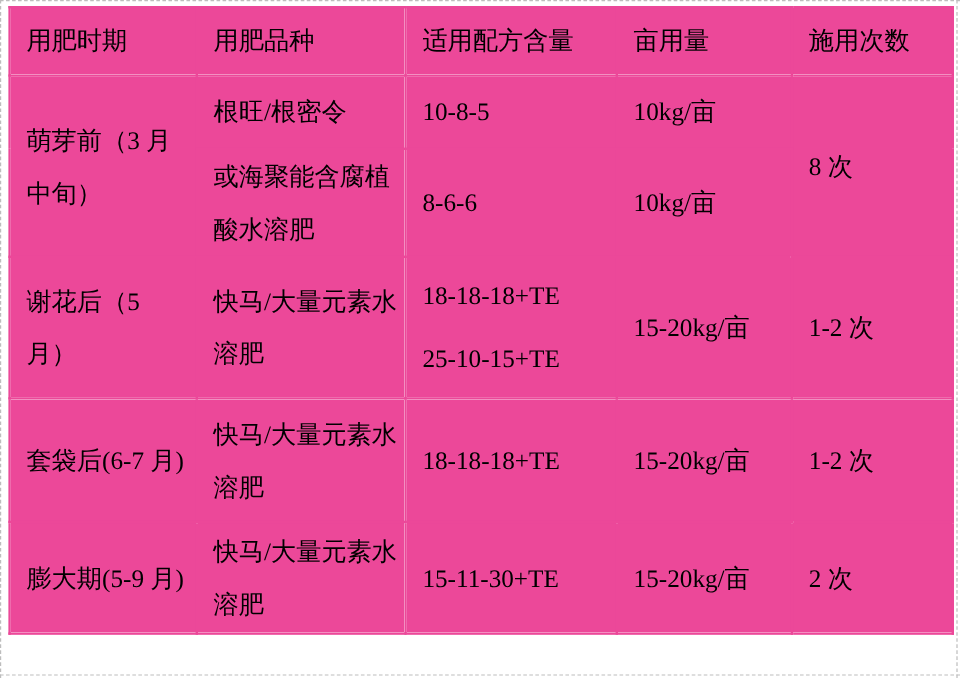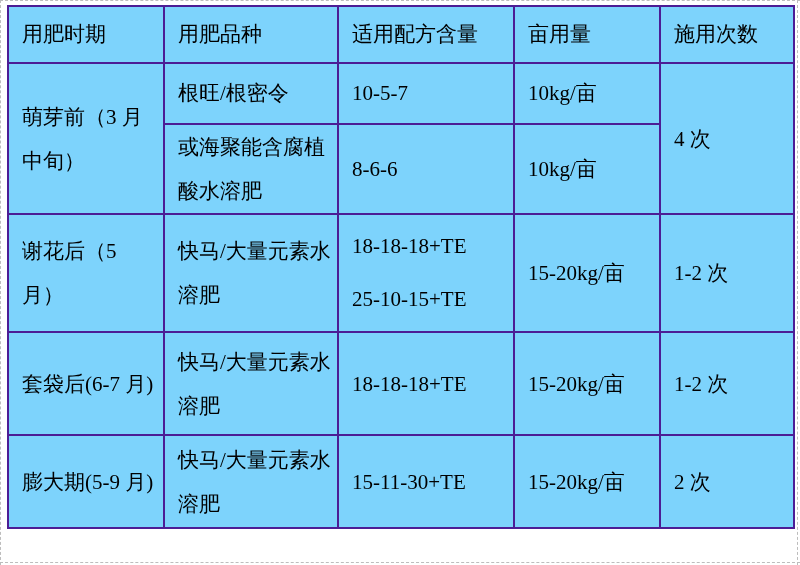--- a/index.html
+++ b/index.html
@@ -25,22 +25,22 @@
   table.fert-table {
     position: absolute;
     left: 7px;
     top: 5px;
     width: 786px;
     border-collapse: collapse;
     table-layout: fixed;
   }
   .fert-table th,
   .fert-table td {
-    border: 2px solid #4c1d95;
-    background: #7dd3fc;
+    border: 2px solid #ec4899;
+    background: #ec4899;
     font-weight: normal;
     font-size: 21px;
     line-height: 2.1;
     text-align: left;
     vertical-align: middle;
     padding: 0 6px 0 13px;
     box-sizing: border-box;
     overflow: hidden;
     word-break: break-word;
   }
@@ -88,23 +88,23 @@
     <th class="c-period">用肥时期</th>
     <th class="c-variety">用肥品种</th>
     <th class="c-formula">适用配方含量</th>
     <th class="c-dose">亩用量</th>
     <th class="c-times">施用次数</th>
   </tr>
 
   <tr class="r-sprout1">
     <td class="c-period" rowspan="2">萌芽前（3 月中旬）</td>
     <td class="c-variety">根旺/根密令</td>
-    <td class="c-formula">10-5-7</td>
+    <td class="c-formula">10-8-5</td>
     <td class="c-dose">10kg/亩</td>
-    <td class="c-times" rowspan="2">4 次</td>
+    <td class="c-times" rowspan="2">8 次</td>
   </tr>
 
   <tr class="r-sprout2">
     <td class="c-variety">或海聚能含腐植酸水溶肥</td>
     <td class="c-formula">8-6-6</td>
     <td class="c-dose">10kg/亩</td>
   </tr>
 
   <tr class="r-bloom">
     <td class="c-period">谢花后（5 月）</td>

